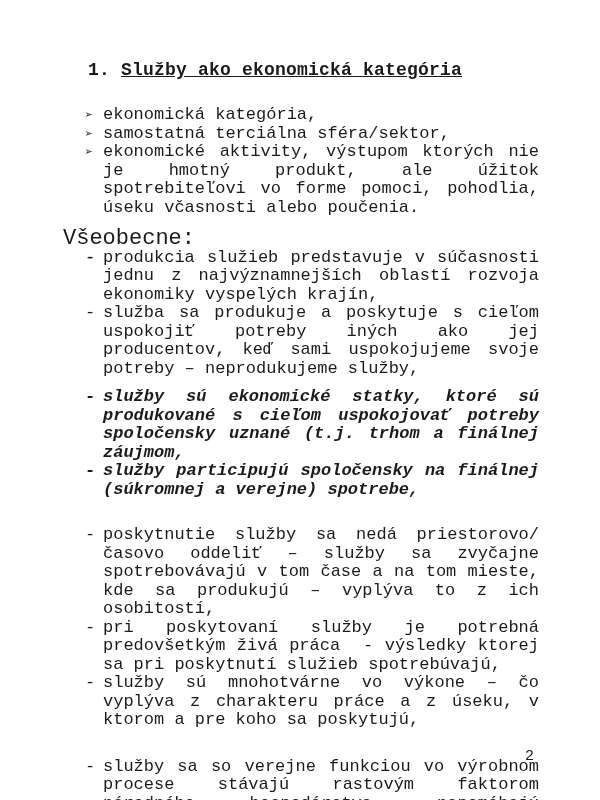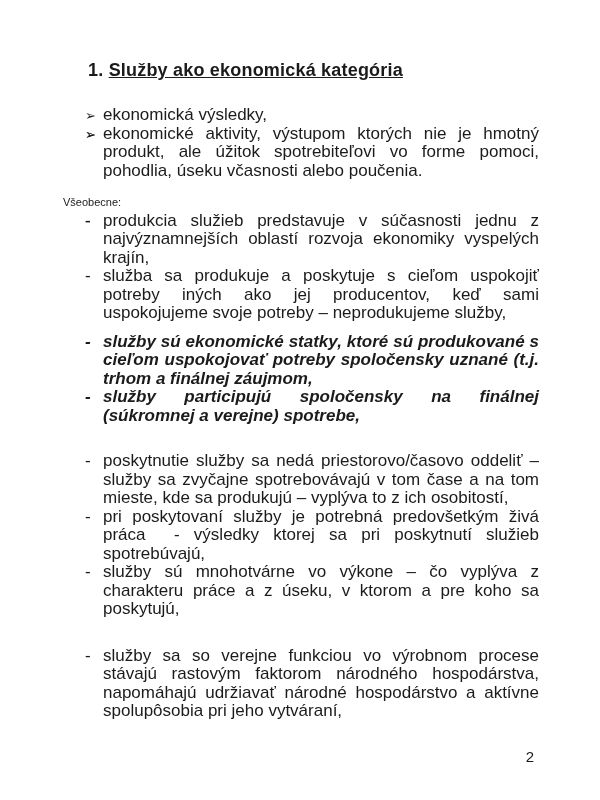--- a/index.html
+++ b/index.html
@@ -3,21 +3,21 @@
 <meta charset="utf-8">
 <style>
   html, body { margin: 0; padding: 0; background: #ffffff; }
   .page {
     position: relative;
     width: 600px;
     height: 800px;
     box-sizing: border-box;
     background: #ffffff;
     color: #1b1b1b;
-    font-family: Liberation Sans, sans-serif;
+    font-family: Liberation Mono, monospace;
     font-size: 17px;
     line-height: 18.5px;
     padding: 58px 61px 0 63px;
     overflow: hidden;
   }
   .title {
     margin: 0 0 0 25px;
     font-size: 18px;
     line-height: 24px;
     font-weight: bold;
@@ -30,21 +30,21 @@
     padding-left: 40px;
     text-align: justify;
   }
   li .bullet {
     position: absolute;
     left: 22px;
     top: 0;
   }
   .arrow-list { margin-top: 24px; }
   .arrow-list .bullet { font-size: 13px; top: 1px; }
-  .section-heading { margin: 13px 0 0 0; font-weight: normal; font-size: 11px; line-height: 18.5px; }
+  .section-heading { margin: 13px 0 0 0; font-weight: normal; font-size: 22px; line-height: 18.5px; }
   .general-list { margin-top: 0; }
   .emphasis-list { margin-top: 10px; font-weight: bold; font-style: italic; }
   .features-list { margin-top: 27px; }
   .growth-list { margin-top: 28px; }
   .page-number {
     position: absolute;
     top: 748px;
     right: 66px;
     font-size: 15px;
     line-height: 18px;
@@ -53,24 +53,25 @@
 </head>
 <body>
 
 <div class="page">
 
   <h1 class="title"><span>1.</span>&nbsp;<span class="underlined">Služby ako ekonomická kategória</span></h1>
 
   <ul class="arrow-list">
     <li>
       <span class="bullet">➢</span>
-      <span>ekonomická výsledky,</span>
+      <span>ekonomická kategória,</span>
     </li>
     <li>
       <span class="bullet">➢</span>
+      <span>samostatná terciálna sféra/sektor,</span>
     </li>
     <li>
       <span class="bullet">➢</span>
       <span>ekonomické aktivity, výstupom ktorých nie je hmotný produkt, ale úžitok spotrebiteľovi vo forme pomoci, pohodlia, úseku včasnosti alebo poučenia.</span>
     </li>
   </ul>
 
   <p class="section-heading">Všeobecne:</p>
 
   <ul class="general-list">

